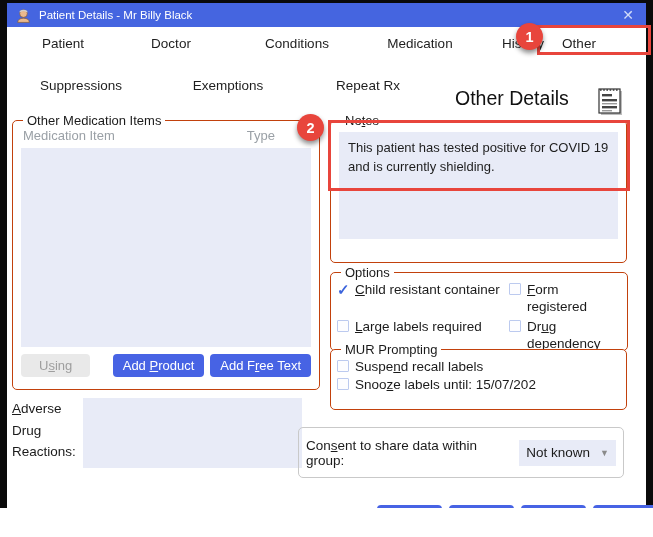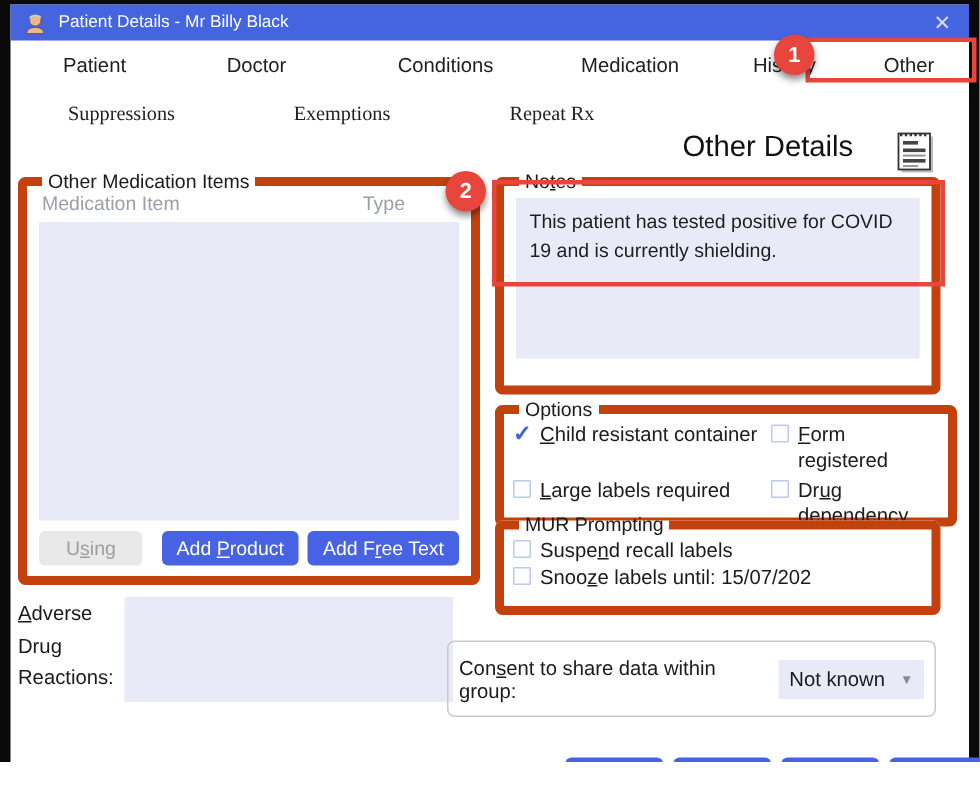--- a/index.html
+++ b/index.html
@@ -11,28 +11,28 @@
   .titlebar { position: absolute; left: 0; top: 0; width: 100%; height: 24px;
               background: #4565E0; display: flex; align-items: center; padding: 0 8px; }
   .app-icon { width: 17px; height: 17px; margin-right: 7px; display: inline-flex; }
   .title-text { color: #ffffff; font-size: 11.5px; flex: 1; }
   .close-x { color: #D2DCF8; font-size: 14px; cursor: default; padding: 0 4px; }
 
   
   .tab { position: absolute; transform: translateX(-50%); font-size: 13.5px; color: #1e1e1e;
          white-space: nowrap; cursor: default; }
   .tab.r1 { top: 33px; }
-  .tab.r2 { top: 65px; font-family: Liberation Serif, serif; }
+  .tab.r2 { top: 75px; }
 
   
   .page-title { position: absolute; left: 448px; top: 84px; font-size: 19.5px; color: #111; }
   .page-title-icon { position: absolute; left: 588px; top: 83px; width: 32px; height: 32px; }
 
   
-  fieldset { position: absolute; border: 6px solid #c2410c; border-radius: 5px; background: #fff; padding: 0 6px 6px; }
+  fieldset { position: absolute; border: 1px solid #c2410c; border-radius: 5px; background: #fff; padding: 0 6px 6px; }
   legend { font-size: 13px; color: #1b1b1b; padding: 0 4px; margin-left: 4px; }
 
   .fs-med { left: 5px; top: 110px; width: 308px; height: 277px; display: flex; flex-direction: column; }
   .cols { display: flex; font-size: 13px; color: #9AA0A6; padding: 0 4px; }
   .cols .col-type { margin-left: auto; margin-right: 34px; }
   .list-box { background: #E8EBF7; height: 199px; margin: 5px 2px 0; }
   .btn-row { display: flex; gap: 6px; margin-top: 7px; align-items: center; padding: 0 2px; }
   .btn { border: none; border-radius: 4px; background: #4763E4; color: #fff; font-size: 13px;
          padding: 4px 10px; font-family: inherit; cursor: pointer; white-space: nowrap; }
   .btn.disabled { background: #E9E9E9; color: #9e9e9e; padding: 4px 18px; }
@@ -104,21 +104,21 @@
       </span>
       <span class="title-text">Patient Details - Mr Billy Black</span>
       <span class="close-x">✕</span>
     </div>
 
     <span class="tab r1" style="left:56px">Patient</span>
     <span class="tab r1" style="left:164px">Doctor</span>
     <span class="tab r1" style="left:290px">Conditions</span>
     <span class="tab r1" style="left:413px">Medication</span>
     <span class="tab r1" style="left:516px">History</span>
-    <span class="tab r1" style="left:599px">Other</span>
+    <span class="tab r1" style="left:572px">Other</span>
     <span class="tab r2" style="left:74px">Suppressions</span>
     <span class="tab r2" style="left:221px">Exemptions</span>
     <span class="tab r2" style="left:361px">Repeat Rx</span>
 
     <div class="page-title">Other Details</div>
     <span class="page-title-icon">
       <svg viewBox="0 0 32 32" width="32" height="32">
         <rect x="6" y="5" width="21" height="24" fill="#bdbdbd"></rect>
         <rect x="4" y="3" width="21" height="24" fill="#ffffff" stroke="#333" stroke-width="1.2"></rect>
         <path d="M5 4 h19" stroke="#333" stroke-width="1.6" stroke-dasharray="1.6 1.6"></path>

